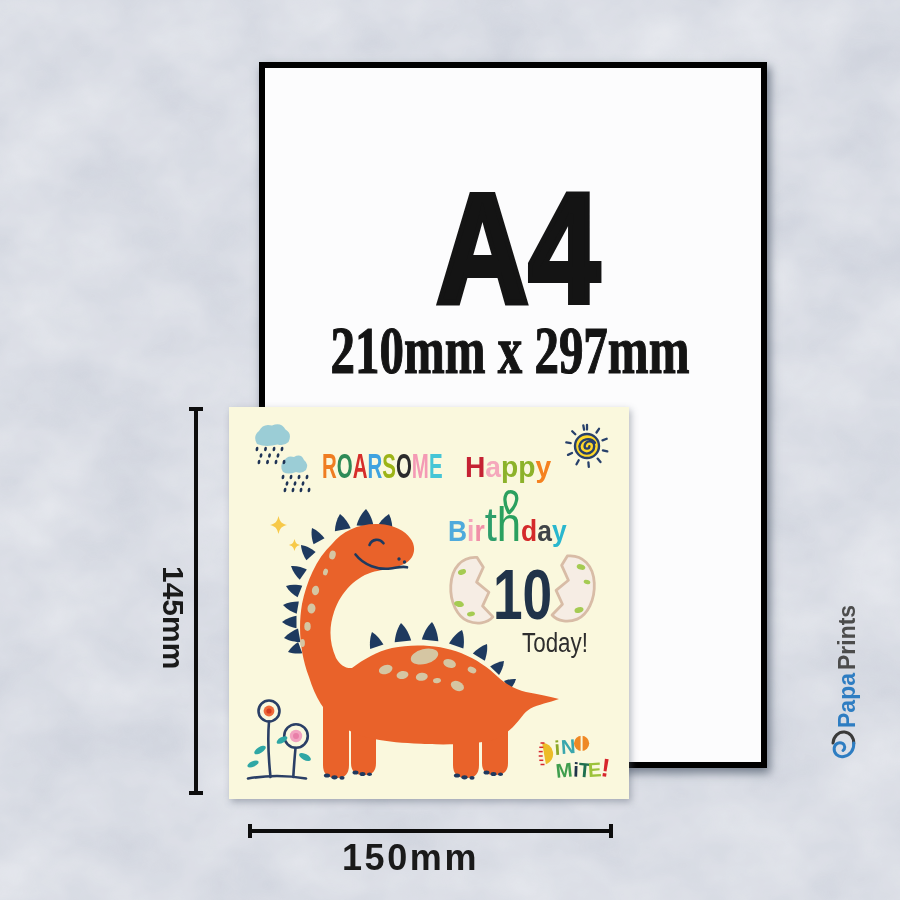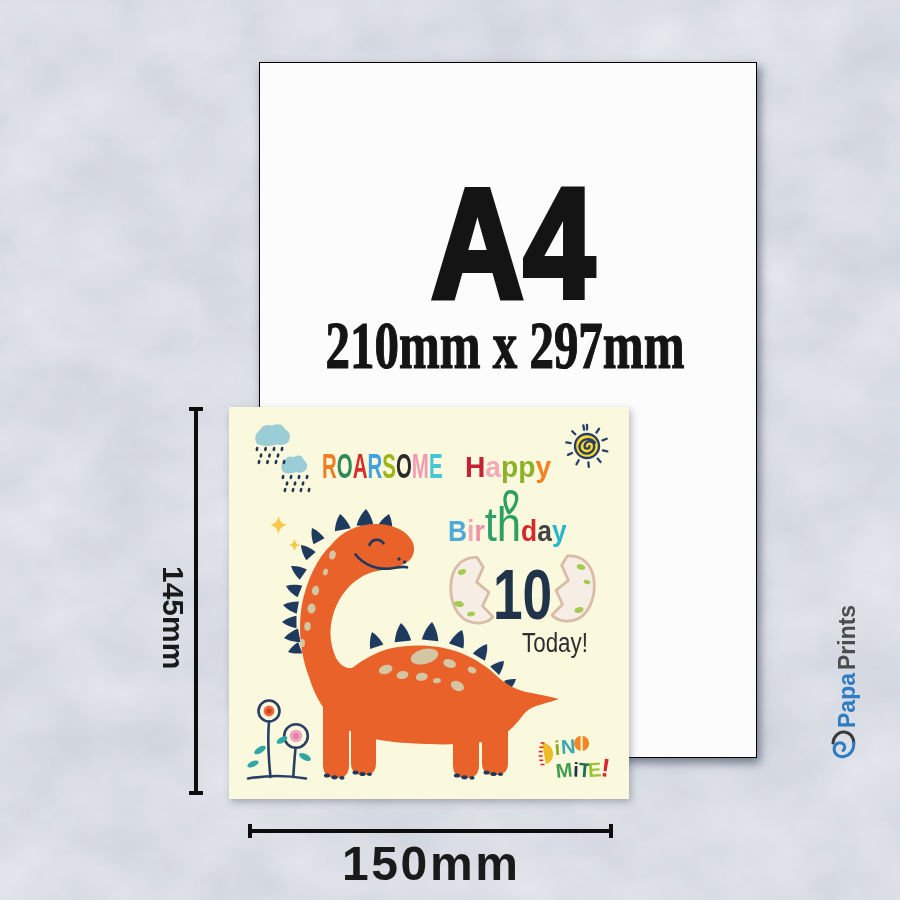--- a/index.html
+++ b/index.html
@@ -1,38 +1,38 @@
 <!DOCTYPE html>
 <html><head>
 <meta charset="utf-8">
 <style>
 html,body{margin:0;padding:0;}
 body{width:900px;height:900px;overflow:hidden;position:relative;
   background:#d9dde4;font-family:"Liberation Sans",sans-serif;}
 #bgtex{position:absolute;left:0;top:0;width:900px;height:900px;}
 #a4{position:absolute;left:259px;top:62px;width:496px;height:694px;
-  background:#fcfcfd;border:1px solid #000000;
+  background:#fcfcfd;border:6px solid #000000;
   box-shadow:3px 5px 9px rgba(70,82,100,.7);}
 #a4label{position:absolute;left:0;top:102px;width:100%;text-align:center;line-height:1;
   font-weight:bold;font-size:156px;color:#141414;margin-left:5px;
   -webkit-text-stroke:6px #141414;transform:scaleX(.82);}
 #a4size{position:absolute;left:0;top:248px;width:100%;text-align:center;line-height:1;white-space:nowrap;
   font-family:"Liberation Serif",serif;font-weight:bold;font-size:68px;color:#141414;
   -webkit-text-stroke:1.2px #141414;margin-left:-4px;transform:scaleX(.72);}
 #card{position:absolute;left:229px;top:407px;width:400px;height:392px;
   box-shadow:2px 3px 7px rgba(90,100,115,.45);}
 .dimv{position:absolute;left:194px;top:407px;width:4px;height:388px;background:#0d0d0d;}
 .dimv:before,.dimv:after{content:"";position:absolute;left:-5px;width:14px;height:4px;background:#0d0d0d;}
 .dimv:before{top:0;} .dimv:after{bottom:0;}
 .dimh{position:absolute;left:248px;top:829px;width:365px;height:4px;background:#0d0d0d;}
 .dimh:before,.dimh:after{content:"";position:absolute;top:-5px;width:4px;height:14px;background:#0d0d0d;}
 .dimh:before{left:0;} .dimh:after{right:0;}
 #lab145{position:absolute;left:188px;top:566px;line-height:1;font-weight:bold;font-size:30px;color:#1a1a1a;
   transform-origin:0 0;transform:rotate(90deg);}
-#lab150{position:absolute;left:342px;top:840px;line-height:1;font-weight:bold;font-size:48px;color:#1a1a1a;letter-spacing:2.6px;}
+#lab150{position:absolute;left:342px;top:840px;line-height:1;font-weight:bold;font-size:36px;color:#1a1a1a;letter-spacing:2.6px;}
 #pplogo{position:absolute;left:0;top:0;transform-origin:0 0;transform:translate(833px,758px) rotate(-90deg);width:170px;}
 #pplogo .row{display:flex;align-items:center;font-weight:bold;font-size:23px;white-space:nowrap;}
 #ppicon{width:28px;height:28px;margin-right:2px;flex:0 0 auto;}
 .ppa{color:#2e7dc2;} .ppr{color:#4c4c4c;margin-left:3px;}
 </style>
 </head>
 <body>
 <svg id="bgtex" width="900" height="900">
   <defs>
     <filter id="marble" x="0" y="0" width="100%" height="100%">

